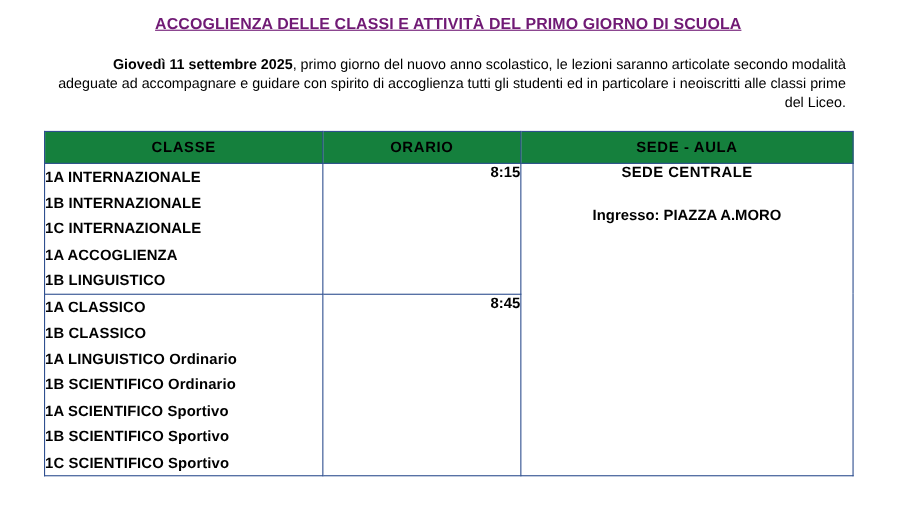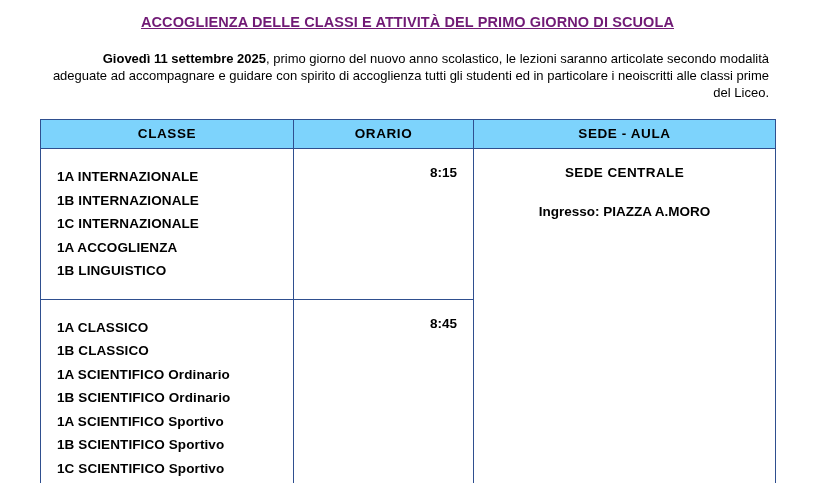--- a/index.html
+++ b/index.html
@@ -48,24 +48,24 @@
   table.schedule {
     border-collapse: collapse;
     margin: 18px 0 0 40px;
     width: 735px;
     table-layout: fixed;
   }
   table.schedule th,
   table.schedule td {
     border: 1px solid #2f4f8f;
     vertical-align: top;
-    padding: 16px;
+    padding: 0;
   }
   table.schedule thead th {
-    background: #7dd3fc;
+    background: #15803d;
     text-align: center;
     font-weight: bold;
     font-size: 13.5px;
     height: 28px;
     line-height: 28px;
     letter-spacing: 0.6px;
     padding: 0;
   }
   col.c-classe { width: 253px; }
   col.c-orario { width: 180px; }
@@ -137,21 +137,21 @@
         <td class="time">8:15</td>
         <td class="venue" rowspan="2">
           <span class="venue-name">SEDE CENTRALE</span>
           <span class="venue-addr">Ingresso: PIAZZA A.MORO</span>
         </td>
       </tr>
       <tr>
         <td class="classes">
           <div class="row-line">1A CLASSICO</div>
           <div class="row-line">1B CLASSICO</div>
-          <div class="row-line">1A SCIENTIFICO Ordinario</div>
+          <div class="row-line">1A LINGUISTICO Ordinario</div>
           <div class="row-line">1B SCIENTIFICO Ordinario</div>
           <div class="row-line">1A SCIENTIFICO Sportivo</div>
           <div class="row-line">1B SCIENTIFICO Sportivo</div>
           <div class="row-line">1C SCIENTIFICO Sportivo</div>
         </td>
         <td class="time">8:45</td>
       </tr>
     </tbody>
   </table>
 

